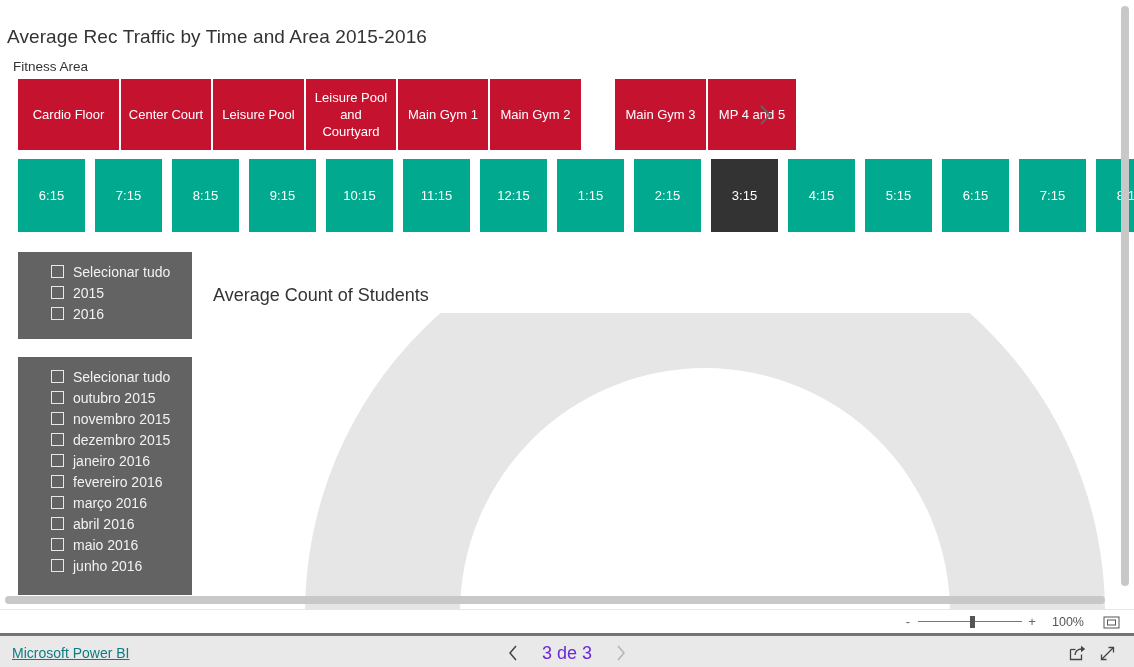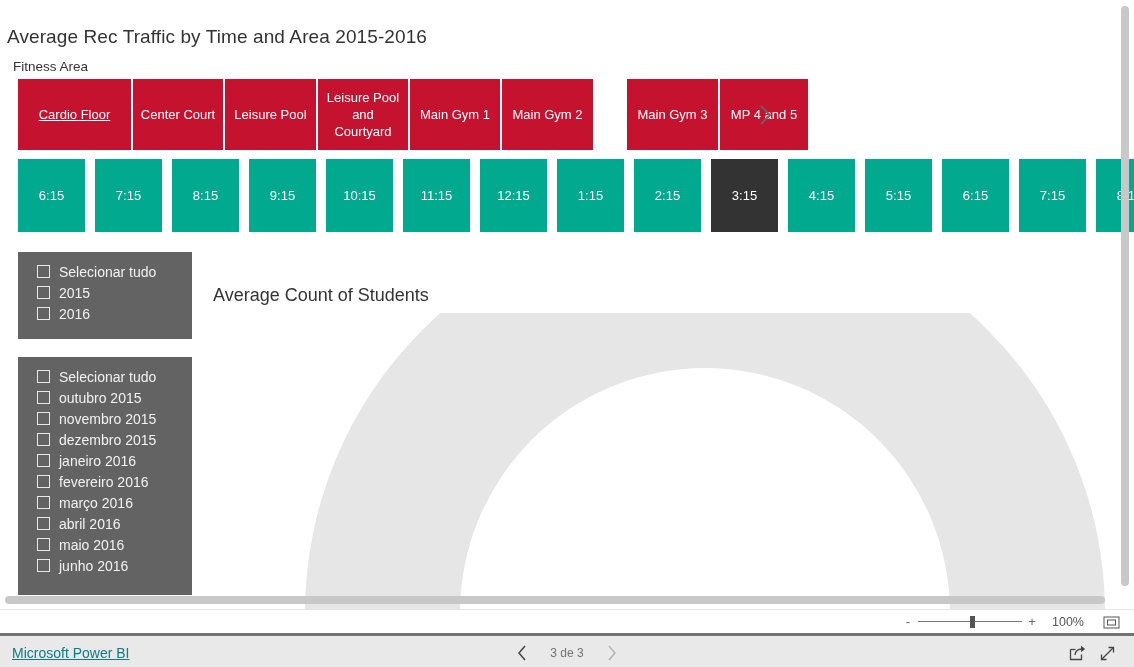--- a/index.html
+++ b/index.html
@@ -61,21 +61,21 @@
     display: flex;
     align-items: center;
     justify-content: center;
     text-align: center;
     line-height: 17px;
     margin-right: 2px;
     padding: 12px 6px;
     box-sizing: border-box;
     cursor: pointer;
   }
-  .area-tile.w1 { width: 113px; text-decoration: underline; }
+  .area-tile.w1 { width: 101px; }
   .area-tile.w2 { width: 90px; }
   .area-tile.w3 { width: 91px; }
   .area-tile.w4 { width: 90px; }
   .area-tile.w5 { width: 90px; }
   .area-tile.w6 { width: 91px; }
   .area-tile.w7 { width: 91px; margin-left: 32px; }
   .area-tile.w8 { width: 88px; }
 
   #area-next-arrow {
     position: absolute;
@@ -132,21 +132,21 @@
   }
   #month-slicer {
     top: 357px;
     width: 174px;
     height: 238px;
   }
   .slicer-row {
     display: flex;
     align-items: center;
     height: 21px;
-    padding-left: 19px;
+    padding-left: 33px;
     cursor: pointer;
   }
   .slicer-check {
     width: 13px;
     height: 13px;
     border: 1px solid #e8e8e8;
     box-sizing: border-box;
     background: transparent;
     margin-right: 9px;
     flex: 0 0 auto;
@@ -311,22 +311,22 @@
   #page-nav > * { pointer-events: auto; }
   #prev-page-button, #next-page-button {
     width: 22px;
     height: 22px;
     display: flex;
     align-items: center;
     justify-content: center;
     cursor: pointer;
   }
   #page-indicator {
-    font-size: 12px;
-    color: #737373;
+    font-size: 18px;
+    color: #6d28d9;
     margin: 12px 17px;
     white-space: nowrap;
   }
   #footer-actions {
     position: absolute;
     right: 12px;
     top: 0;
     height: 34px;
     display: flex;
     align-items: center;

